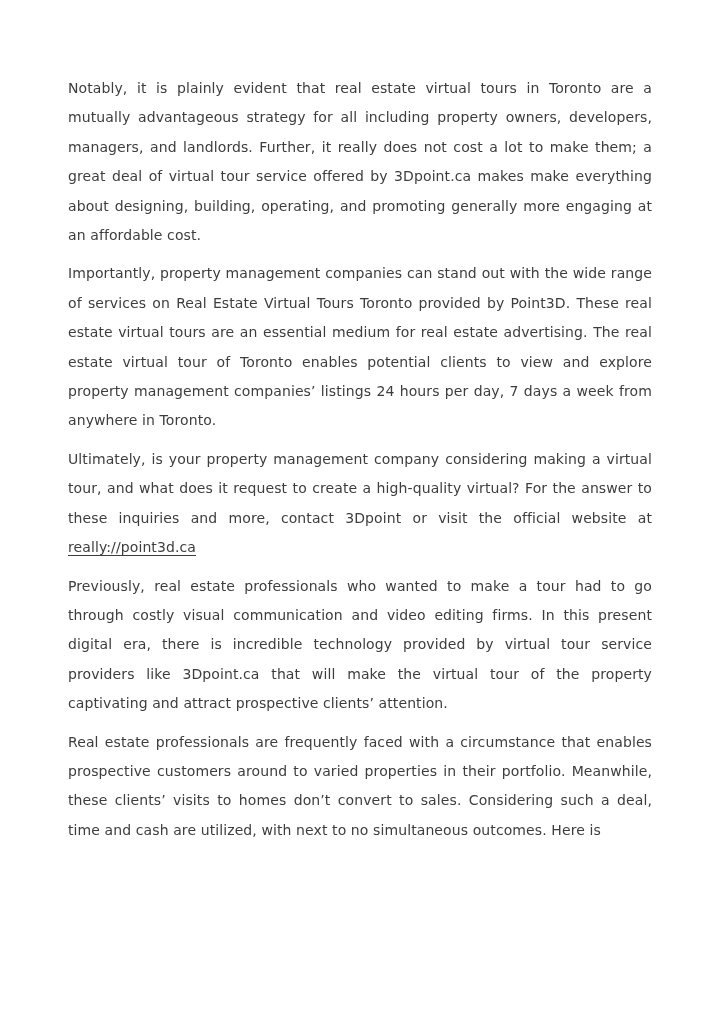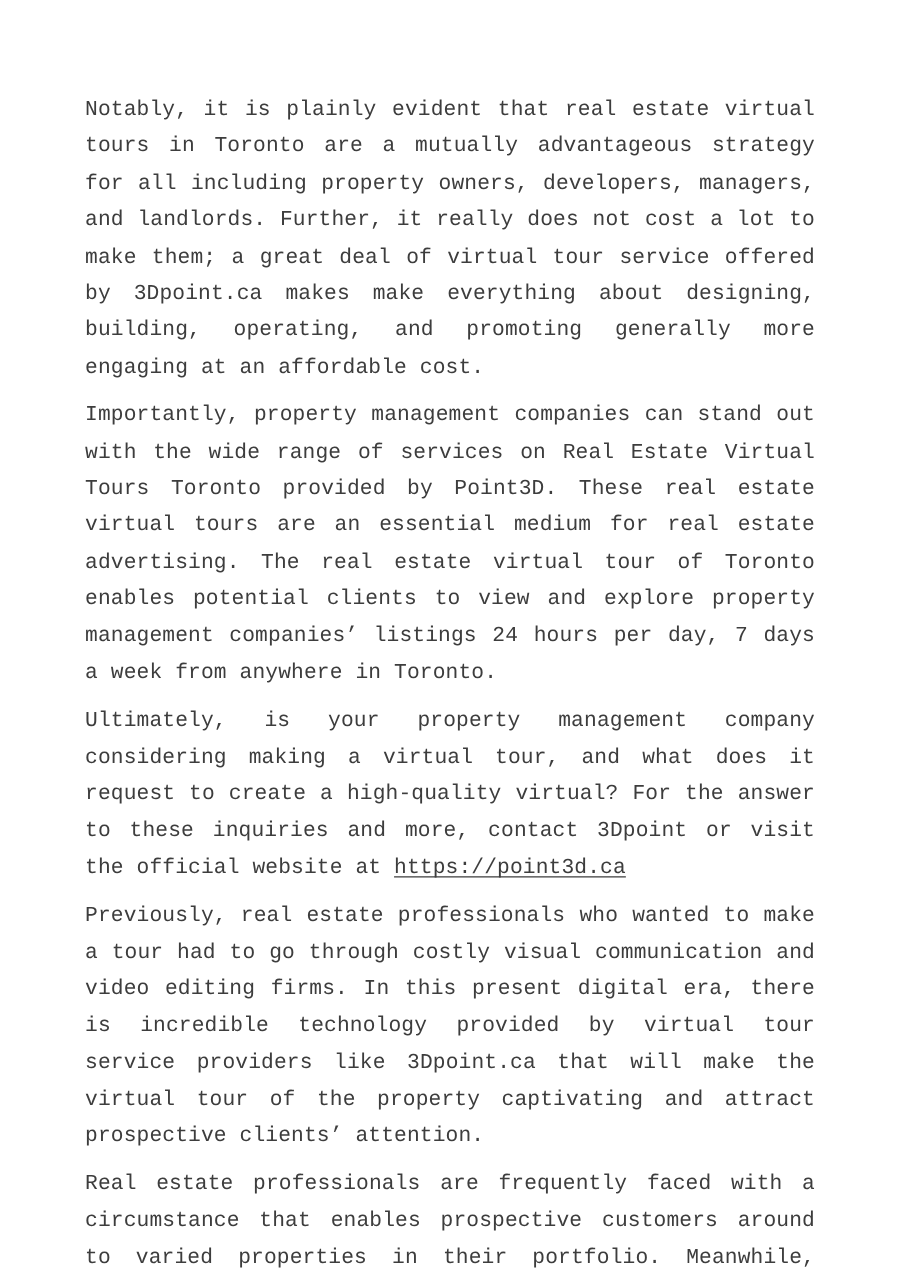--- a/index.html
+++ b/index.html
@@ -13,27 +13,26 @@
     overflow: hidden;
     font-family: "DejaVu Sans", "Liberation Sans", sans-serif;
   }
   .page {
     width: 584px;
     margin: 0 0 0 68px;
     padding-top: 74px;
     color: #3d3d3d;
   }
   .para {
-    font-size: 17px;
+    font-size: 14px;
     line-height: 29.4px;
     text-align: justify;
     text-justify: inter-word;
     margin: 0 0 9px 0;
     letter-spacing: 0.1px;
-    font-family: Liberation Mono, monospace;
   }
   .para:last-child {
     margin-bottom: 0;
   }
   .heading {
     font-size: 14px;
     font-weight: bold;
     color: #2b2b2b;
     line-height: 30px;
     text-align: justify;
@@ -50,20 +49,20 @@
 </style>
 </head>
 <body>
 
 <div class="page">
 
   <p class="para">Notably, it is plainly evident that real estate virtual tours in Toronto are a mutually advantageous strategy for all including property owners, developers, managers, and landlords. Further, it really does not cost a lot to make them; a great deal of virtual tour service offered by 3Dpoint.ca makes make everything about designing, building, operating, and promoting generally more engaging at an affordable cost.</p>
 
   <p class="para">Importantly, property management companies can stand out with the wide range of services on Real Estate Virtual Tours Toronto provided by Point3D. These real estate virtual tours are an essential medium for real estate advertising. The real estate virtual tour of Toronto enables potential clients to view and explore property management companies’ listings 24 hours per day, 7 days a week from anywhere in Toronto.</p>
 
-  <p class="para"><span>Ultimately, is your property management company considering making a virtual tour, and what does it request to create a high-quality virtual? For the answer to these inquiries and more, contact 3Dpoint or visit the official website at </span><a class="doc-link">https://point3d.ca</a></p>
+  <p class="para"><span>Ultimately, is your property management company considering making a virtual tour, and what does it request to create a high-quality virtual? For the answer to these inquiries and more, contact 3Dpoint or visit the official website at </span><a class="doc-link">really://point3d.ca</a></p>
 
 
   <p class="para">Previously, real estate professionals who wanted to make a tour had to go through costly visual communication and video editing firms. In this present digital era, there is incredible technology provided by virtual tour service providers like 3Dpoint.ca that will make the virtual tour of the property captivating and attract prospective clients’ attention.</p>
 
   <p class="para">Real estate professionals are frequently faced with a circumstance that enables prospective customers around to varied properties in their portfolio. Meanwhile, these clients’ visits to homes don’t convert to sales. Considering such a deal, time and cash are utilized, with next to no simultaneous outcomes. Here is</p>
 
 </div>
 
 </body></html>

